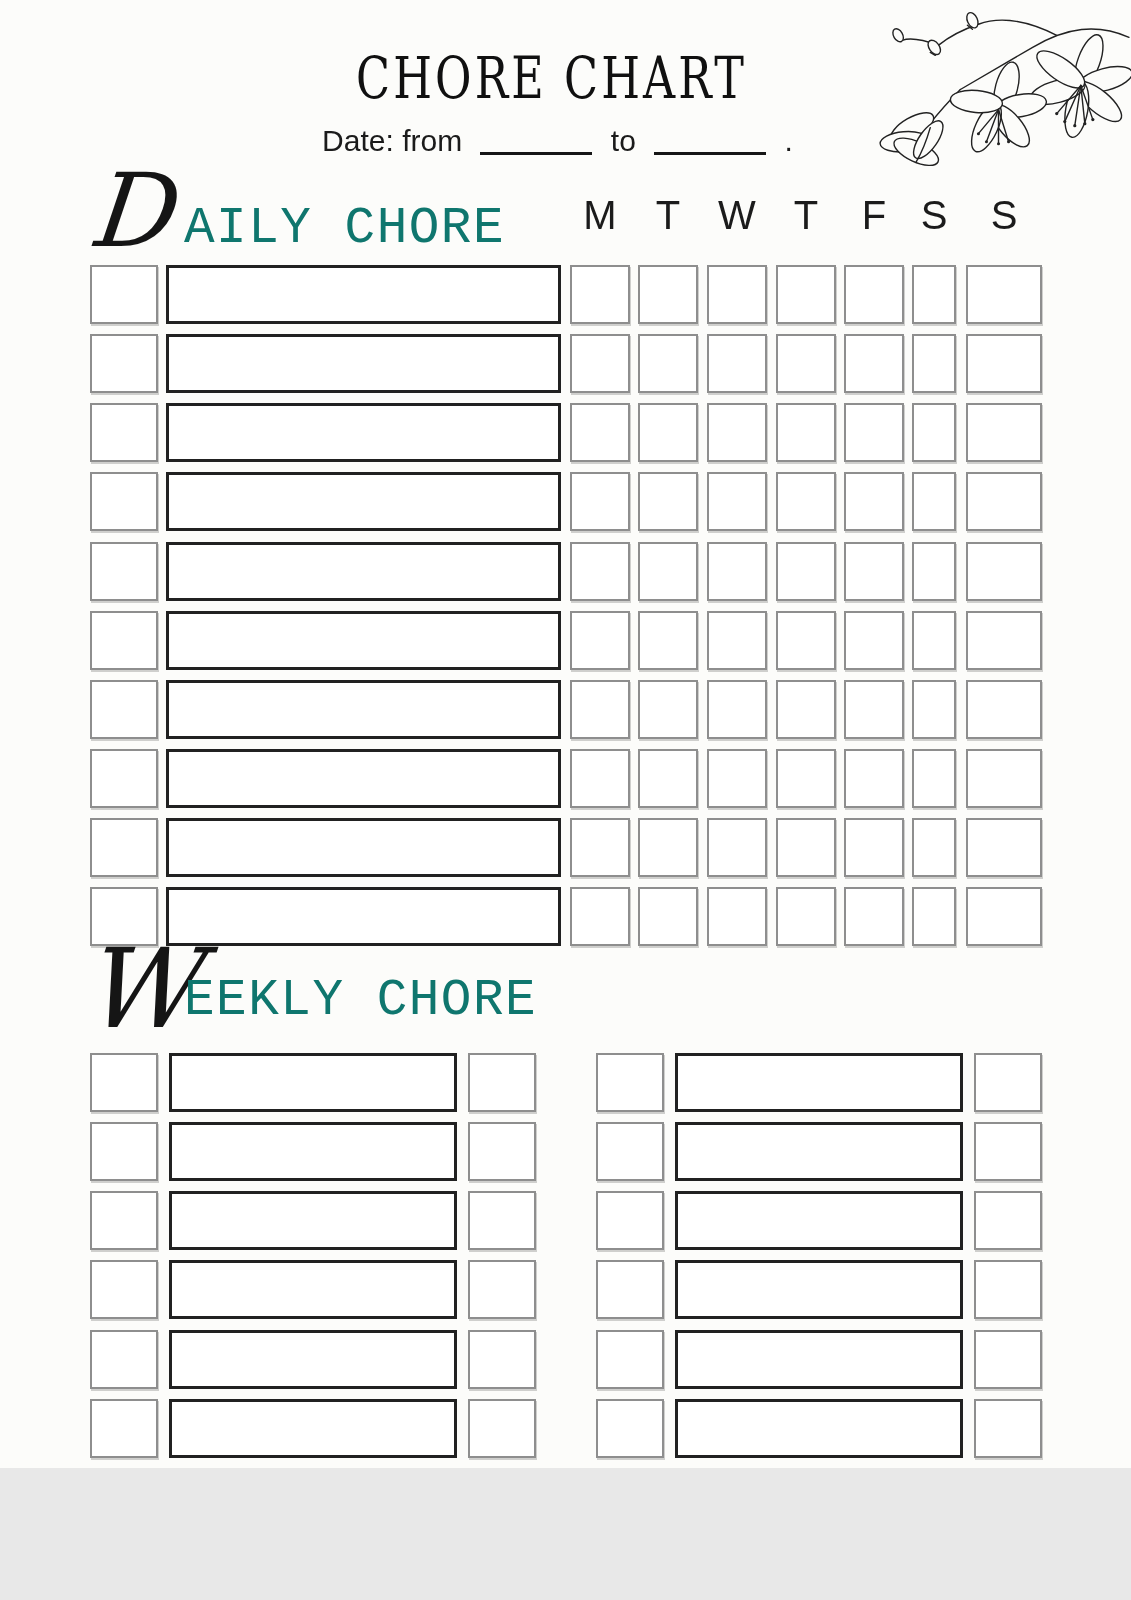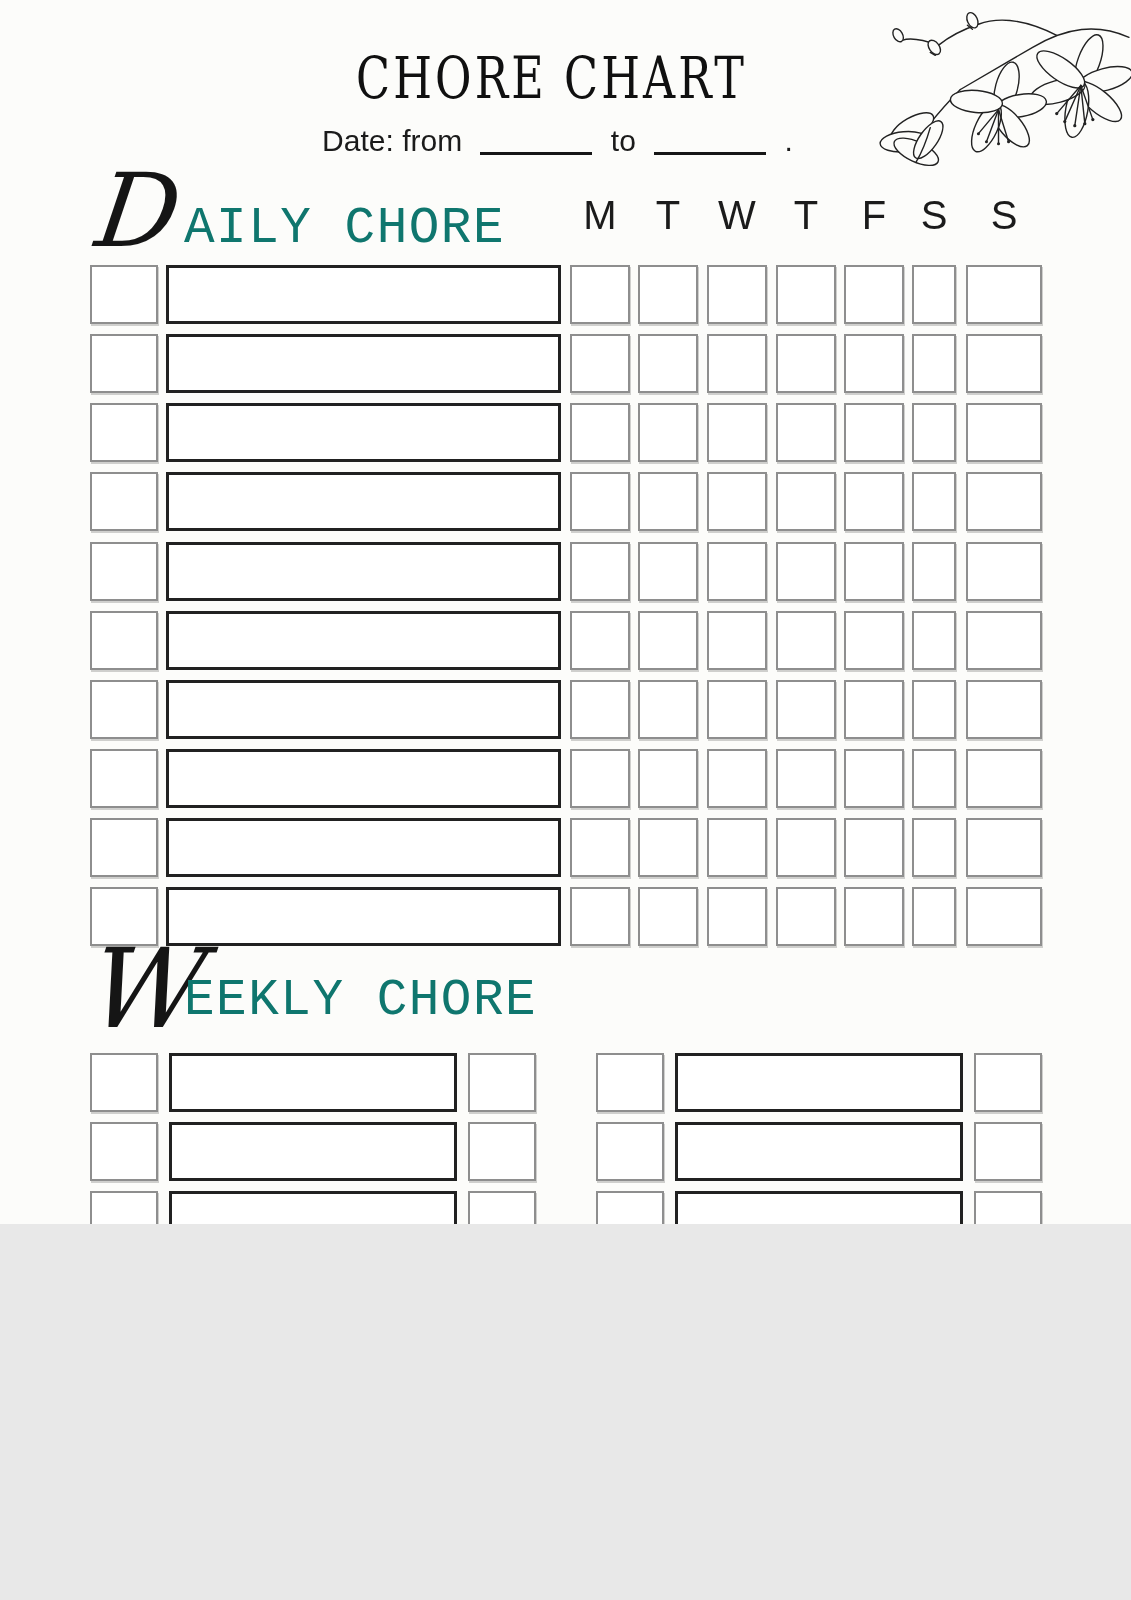--- a/index.html
+++ b/index.html
@@ -4,21 +4,21 @@
 <style>
   :root{
     --background:#fcfcfa;
     --border-dark:#212121;
     --border-gray:#8e8e8e;
     --text:#141414;
   }
   *{box-sizing:border-box;margin:0;padding:0}
   body{background:#e8e8e8;font-family:"Liberation Sans",sans-serif}
   .page{
-    position:relative;width:1131px;height:1224px;margin:0 auto;
+    position:relative;width:1131px;height:1468px;margin:0 auto;
     background:var(--background);color:var(--text);overflow:hidden;
   }
 
   
   .title{
     position:absolute;top:46px;left:-14px;width:1131px;text-align:center;
     font-family:"DejaVu Serif",serif;font-weight:400;font-size:57px;line-height:1.15;
     letter-spacing:4px;transform:scaleX(.78);color:#101010;white-space:nowrap;
   }
   .date-line{

